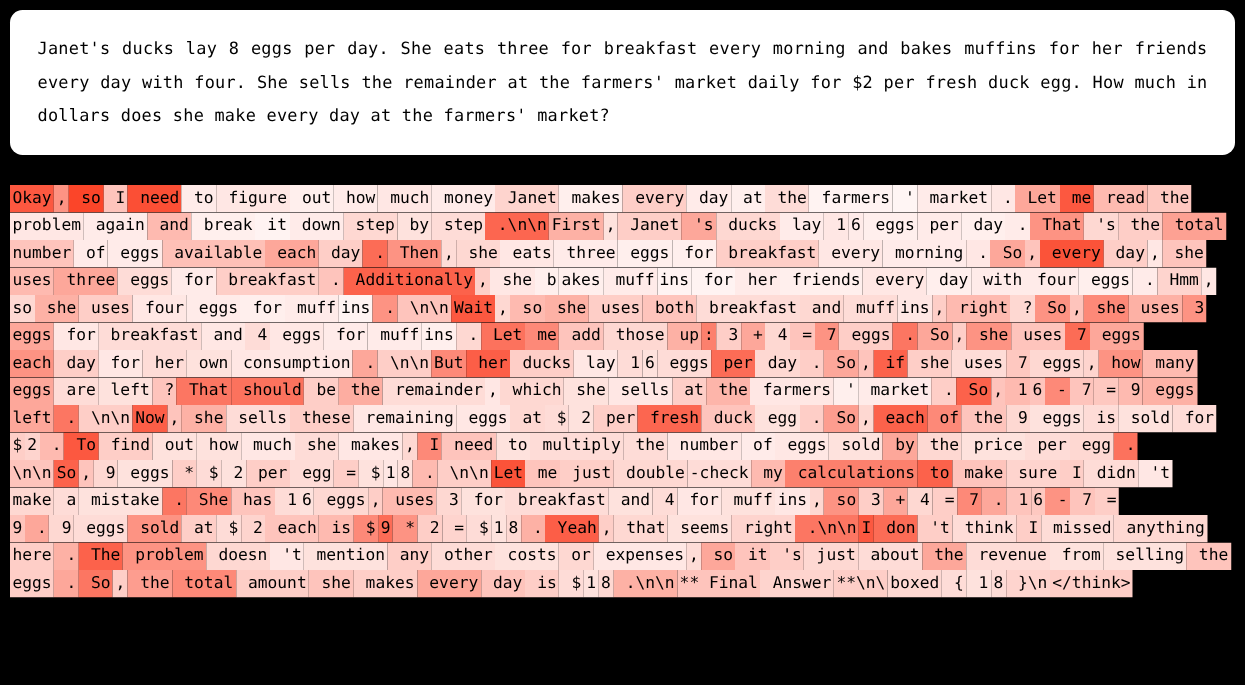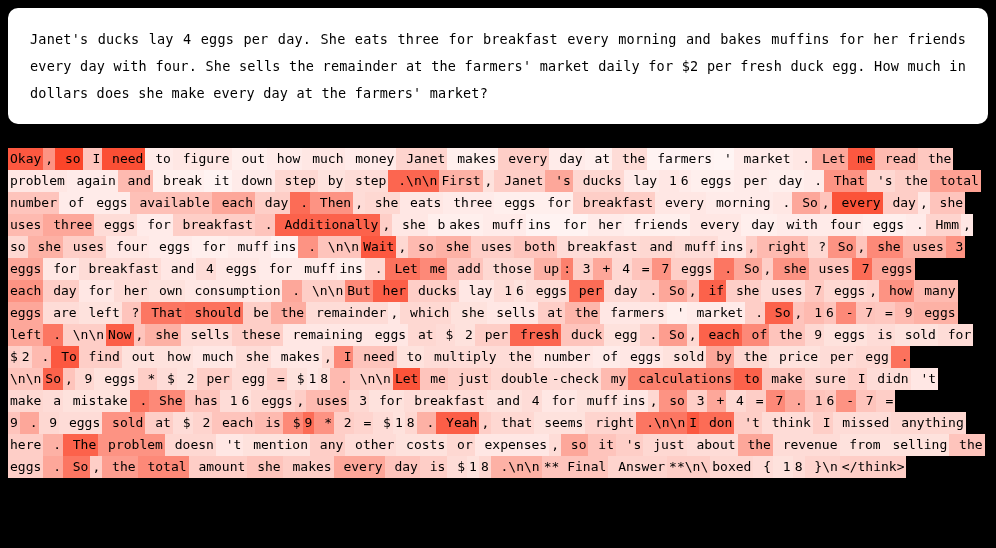--- a/index.html
+++ b/index.html
@@ -32,21 +32,21 @@
     vertical-align:top;
   }
   .line{display:block;height:22px;white-space:nowrap;overflow:hidden;}
 </style>
 </head>
 <body>
 
 <div class="page">
 
   <div class="prompt-card">
-    <div class="prompt-text">Janet's ducks lay 4 eggs per day. She eats three for breakfast every morning and bakes muffins for her friends every day with four. She sells the remainder at the farmers' market daily for $2 per fresh duck egg. How much in dollars does she make every day at the farmers' market?</div>
+    <div class="prompt-text">Janet's ducks lay 8 eggs per day. She eats three for breakfast every morning and bakes muffins for her friends every day with four. She sells the remainder at the farmers' market daily for $2 per fresh duck egg. How much in dollars does she make every day at the farmers' market?</div>
   </div>
 
   <div class="token-area">
       <div class="line"><span class="tok" style="background: rgb(252, 88, 64);">Okay</span><span class="tok" style="background: rgb(253, 147, 131);">,</span><span class="tok" style="background: rgb(251, 69, 41);"> so</span><span class="tok" style="background: rgb(254, 196, 188);"> I</span><span class="tok" style="background: rgb(251, 79, 53);"> need</span><span class="tok" style="background: rgb(255, 235, 233);"> to</span><span class="tok" style="background: rgb(255, 231, 228);"> figure</span><span class="tok" style="background: rgb(255, 239, 237);"> out</span><span class="tok" style="background: rgb(255, 235, 233);"> how</span><span class="tok" style="background: rgb(255, 231, 228);"> much</span><span class="tok" style="background: rgb(255, 235, 233);"> money</span><span class="tok" style="background: rgb(254, 212, 206);"> Janet</span><span class="tok" style="background: rgb(255, 239, 237);"> makes</span><span class="tok" style="background: rgb(254, 206, 199);"> every</span><span class="tok" style="background: rgb(255, 235, 233);"> day</span><span class="tok" style="background: rgb(255, 239, 237);"> at</span><span class="tok" style="background: rgb(254, 220, 215);"> the</span><span class="tok" style="background: rgb(255, 243, 242);"> farmers</span><span class="tok" style="background: rgb(255, 245, 244);"> '</span><span class="tok" style="background: rgb(255, 235, 233);"> market</span><span class="tok" style="background: rgb(255, 231, 228);"> .</span><span class="tok" style="background: rgb(253, 167, 154);"> Let</span><span class="tok" style="background: rgb(252, 88, 64);"> me</span><span class="tok" style="background: rgb(254, 186, 176);"> read</span><span class="tok" style="background: rgb(254, 200, 192);"> the</span></div>
       <div class="line"><span class="tok" style="background: rgb(255, 231, 228);">problem</span><span class="tok" style="background: rgb(255, 235, 233);"> again</span><span class="tok" style="background: rgb(254, 186, 176);"> and</span><span class="tok" style="background: rgb(255, 239, 237);"> break</span><span class="tok" style="background: rgb(255, 243, 242);"> it</span><span class="tok" style="background: rgb(255, 235, 233);"> down</span><span class="tok" style="background: rgb(254, 216, 210);"> step</span><span class="tok" style="background: rgb(254, 226, 221);"> by</span><span class="tok" style="background: rgb(254, 220, 215);"> step</span><span class="tok" style="background: rgb(252, 102, 80);"> .\n\n</span><span class="tok" style="background: rgb(253, 177, 165);">First</span><span class="tok" style="background: rgb(254, 226, 221);">,</span><span class="tok" style="background: rgb(254, 206, 199);"> Janet</span><span class="tok" style="background: rgb(253, 167, 154);"> 's</span><span class="tok" style="background: rgb(254, 216, 210);"> ducks</span><span class="tok" style="background: rgb(255, 235, 233);"> lay</span><span class="tok" style="background: rgb(255, 231, 228);"> 1</span><span class="tok" style="background: rgb(255, 235, 233);">6</span><span class="tok" style="background: rgb(255, 239, 237);"> eggs</span><span class="tok" style="background: rgb(255, 235, 233);"> per</span><span class="tok" style="background: rgb(255, 239, 237);"> day</span><span class="tok" style="background: rgb(255, 235, 233);"> .</span><span class="tok" style="background: rgb(253, 147, 131);"> That</span><span class="tok" style="background: rgb(254, 216, 210);"> 's</span><span class="tok" style="background: rgb(254, 206, 199);"> the</span><span class="tok" style="background: rgb(253, 161, 147);"> total</span></div>
       <div class="line"><span class="tok" style="background: rgb(254, 196, 188);">number</span><span class="tok" style="background: rgb(255, 235, 233);"> of</span><span class="tok" style="background: rgb(255, 235, 233);"> eggs</span><span class="tok" style="background: rgb(254, 192, 183);"> available</span><span class="tok" style="background: rgb(253, 167, 154);"> each</span><span class="tok" style="background: rgb(254, 206, 199);"> day</span><span class="tok" style="background: rgb(252, 108, 86);"> .</span><span class="tok" style="background: rgb(253, 147, 131);"> Then</span><span class="tok" style="background: rgb(254, 220, 215);">,</span><span class="tok" style="background: rgb(254, 216, 210);"> she</span><span class="tok" style="background: rgb(255, 231, 228);"> eats</span><span class="tok" style="background: rgb(255, 235, 233);"> three</span><span class="tok" style="background: rgb(255, 239, 237);"> eggs</span><span class="tok" style="background: rgb(255, 239, 237);"> for</span><span class="tok" style="background: rgb(254, 206, 199);"> breakfast</span><span class="tok" style="background: rgb(255, 231, 228);"> every</span><span class="tok" style="background: rgb(255, 235, 233);"> morning</span><span class="tok" style="background: rgb(255, 231, 228);"> .</span><span class="tok" style="background: rgb(253, 167, 154);"> So</span><span class="tok" style="background: rgb(254, 196, 188);">,</span><span class="tok" style="background: rgb(251, 83, 57);"> every</span><span class="tok" style="background: rgb(254, 206, 199);"> day</span><span class="tok" style="background: rgb(255, 231, 228);">,</span><span class="tok" style="background: rgb(254, 196, 188);"> she</span></div>
       <div class="line"><span class="tok" style="background: rgb(254, 186, 176);">uses</span><span class="tok" style="background: rgb(253, 167, 154);"> three</span><span class="tok" style="background: rgb(254, 220, 215);"> eggs</span><span class="tok" style="background: rgb(255, 235, 233);"> for</span><span class="tok" style="background: rgb(254, 206, 199);"> breakfast</span><span class="tok" style="background: rgb(254, 196, 188);"> .</span><span class="tok" style="background: rgb(252, 98, 75);"> Additionally</span><span class="tok" style="background: rgb(254, 206, 199);">,</span><span class="tok" style="background: rgb(255, 231, 228);"> she</span><span class="tok" style="background: rgb(255, 239, 237);"> b</span><span class="tok" style="background: rgb(255, 239, 237);">akes</span><span class="tok" style="background: rgb(255, 235, 233);"> muff</span><span class="tok" style="background: rgb(255, 243, 242);">ins</span><span class="tok" style="background: rgb(255, 243, 242);"> for</span><span class="tok" style="background: rgb(255, 235, 233);"> her</span><span class="tok" style="background: rgb(255, 239, 237);"> friends</span><span class="tok" style="background: rgb(255, 231, 228);"> every</span><span class="tok" style="background: rgb(255, 239, 237);"> day</span><span class="tok" style="background: rgb(255, 235, 233);"> with</span><span class="tok" style="background: rgb(255, 235, 233);"> four</span><span class="tok" style="background: rgb(255, 239, 237);"> eggs</span><span class="tok" style="background: rgb(255, 235, 233);"> .</span><span class="tok" style="background: rgb(254, 212, 206);"> Hmm</span><span class="tok" style="background: rgb(255, 231, 228);">,</span></div>
       <div class="line"><span class="tok" style="background: rgb(254, 216, 210);">so</span><span class="tok" style="background: rgb(253, 177, 165);"> she</span><span class="tok" style="background: rgb(254, 206, 199);"> uses</span><span class="tok" style="background: rgb(255, 231, 228);"> four</span><span class="tok" style="background: rgb(255, 235, 233);"> eggs</span><span class="tok" style="background: rgb(255, 239, 237);"> for</span><span class="tok" style="background: rgb(255, 235, 233);"> muff</span><span class="tok" style="background: rgb(255, 243, 242);">ins</span><span class="tok" style="background: rgb(253, 147, 131);"> .</span><span class="tok" style="background: rgb(254, 196, 188);"> \n\n</span><span class="tok" style="background: rgb(252, 88, 64);">Wait</span><span class="tok" style="background: rgb(254, 216, 210);">,</span><span class="tok" style="background: rgb(254, 186, 176);"> so</span><span class="tok" style="background: rgb(253, 177, 165);"> she</span><span class="tok" style="background: rgb(254, 206, 199);"> uses</span><span class="tok" style="background: rgb(254, 196, 188);"> both</span><span class="tok" style="background: rgb(254, 220, 215);"> breakfast</span><span class="tok" style="background: rgb(254, 216, 210);"> and</span><span class="tok" style="background: rgb(254, 220, 215);"> muff</span><span class="tok" style="background: rgb(255, 231, 228);">ins</span><span class="tok" style="background: rgb(254, 206, 199);">,</span><span class="tok" style="background: rgb(254, 186, 176);"> right</span><span class="tok" style="background: rgb(254, 216, 210);"> ?</span><span class="tok" style="background: rgb(253, 147, 131);"> So</span><span class="tok" style="background: rgb(254, 196, 188);">,</span><span class="tok" style="background: rgb(253, 137, 120);"> she</span><span class="tok" style="background: rgb(253, 177, 165);"> uses</span><span class="tok" style="background: rgb(253, 147, 131);"> 3</span></div>
       <div class="line"><span class="tok" style="background: rgb(253, 167, 154);">eggs</span><span class="tok" style="background: rgb(255, 231, 228);"> for</span><span class="tok" style="background: rgb(254, 220, 215);"> breakfast</span><span class="tok" style="background: rgb(255, 231, 228);"> and</span><span class="tok" style="background: rgb(254, 220, 215);"> 4</span><span class="tok" style="background: rgb(255, 231, 228);"> eggs</span><span class="tok" style="background: rgb(255, 235, 233);"> for</span><span class="tok" style="background: rgb(255, 235, 233);"> muff</span><span class="tok" style="background: rgb(255, 239, 237);">ins</span><span class="tok" style="background: rgb(254, 216, 210);"> .</span><span class="tok" style="background: rgb(252, 114, 93);"> Let</span><span class="tok" style="background: rgb(253, 137, 120);"> me</span><span class="tok" style="background: rgb(254, 196, 188);"> add</span><span class="tok" style="background: rgb(254, 216, 210);"> those</span><span class="tok" style="background: rgb(253, 177, 165);"> up</span><span class="tok" style="background: rgb(252, 128, 109);">:</span><span class="tok" style="background: rgb(254, 206, 199);"> 3</span><span class="tok" style="background: rgb(253, 167, 154);"> +</span><span class="tok" style="background: rgb(254, 216, 210);"> 4</span><span class="tok" style="background: rgb(254, 196, 188);"> =</span><span class="tok" style="background: rgb(253, 147, 131);"> 7</span><span class="tok" style="background: rgb(254, 206, 199);"> eggs</span><span class="tok" style="background: rgb(252, 118, 98);"> .</span><span class="tok" style="background: rgb(253, 167, 154);"> So</span><span class="tok" style="background: rgb(254, 206, 199);">,</span><span class="tok" style="background: rgb(253, 147, 131);"> she</span><span class="tok" style="background: rgb(254, 196, 188);"> uses</span><span class="tok" style="background: rgb(252, 108, 86);"> 7</span><span class="tok" style="background: rgb(253, 167, 154);"> eggs</span></div>
       <div class="line"><span class="tok" style="background: rgb(253, 147, 131);">each</span><span class="tok" style="background: rgb(254, 206, 199);"> day</span><span class="tok" style="background: rgb(255, 231, 228);"> for</span><span class="tok" style="background: rgb(254, 220, 215);"> her</span><span class="tok" style="background: rgb(254, 226, 221);"> own</span><span class="tok" style="background: rgb(255, 231, 228);"> consumption</span><span class="tok" style="background: rgb(253, 167, 154);"> .</span><span class="tok" style="background: rgb(254, 206, 199);"> \n\n</span><span class="tok" style="background: rgb(253, 137, 120);">But</span><span class="tok" style="background: rgb(252, 94, 71);"> her</span><span class="tok" style="background: rgb(254, 206, 199);"> ducks</span><span class="tok" style="background: rgb(255, 231, 228);"> lay</span><span class="tok" style="background: rgb(254, 220, 215);"> 1</span><span class="tok" style="background: rgb(254, 226, 221);">6</span><span class="tok" style="background: rgb(254, 220, 215);"> eggs</span><span class="tok" style="background: rgb(252, 108, 86);"> per</span><span class="tok" style="background: rgb(254, 216, 210);"> day</span><span class="tok" style="background: rgb(254, 206, 199);"> .</span><span class="tok" style="background: rgb(253, 167, 154);"> So</span><span class="tok" style="background: rgb(254, 196, 188);">,</span><span class="tok" style="background: rgb(252, 98, 75);"> if</span><span class="tok" style="background: rgb(254, 206, 199);"> she</span><span class="tok" style="background: rgb(254, 220, 215);"> uses</span><span class="tok" style="background: rgb(254, 200, 192);"> 7</span><span class="tok" style="background: rgb(254, 216, 210);"> eggs</span><span class="tok" style="background: rgb(254, 212, 206);">,</span><span class="tok" style="background: rgb(253, 147, 131);"> how</span><span class="tok" style="background: rgb(254, 186, 176);"> many</span></div>

